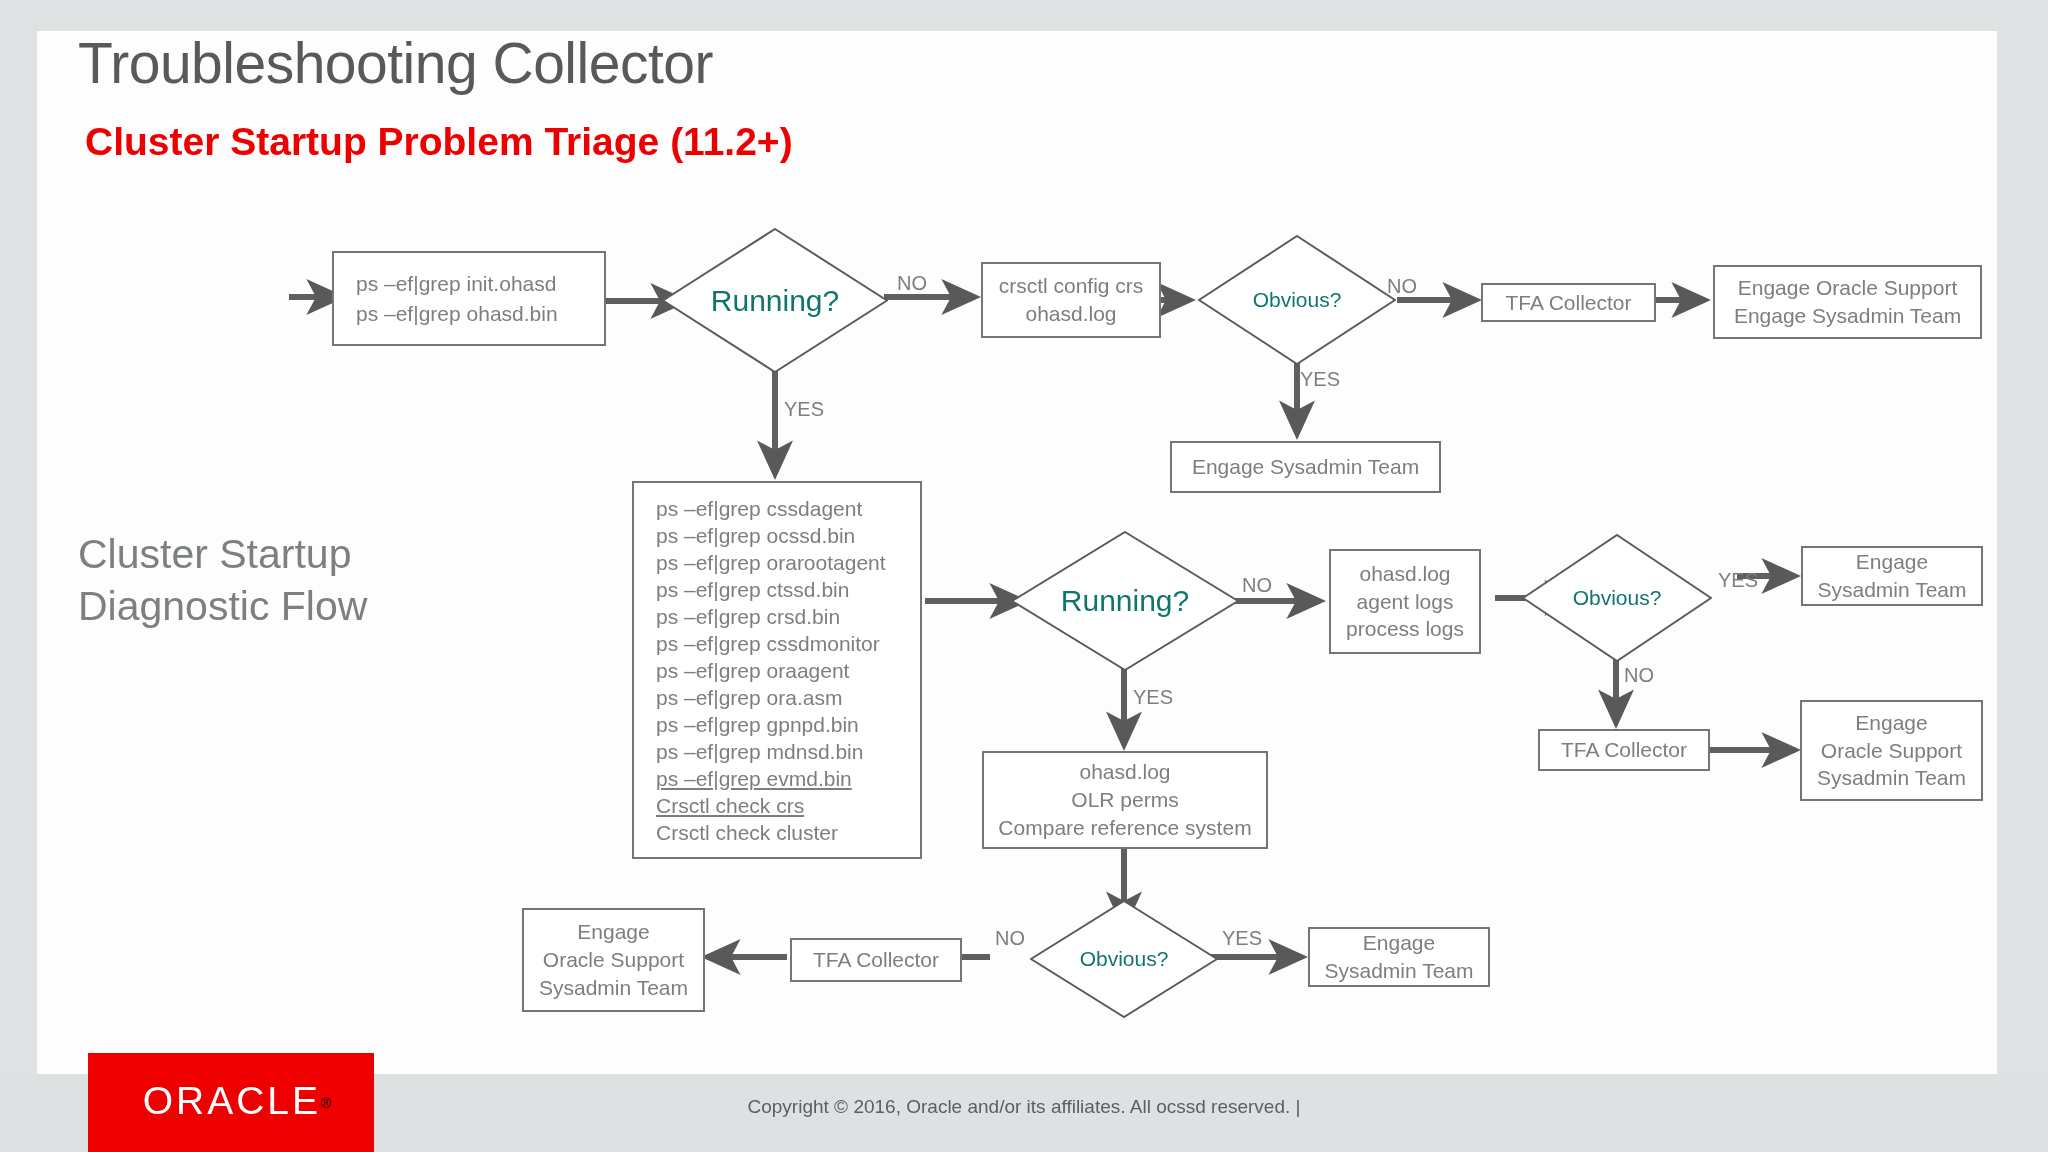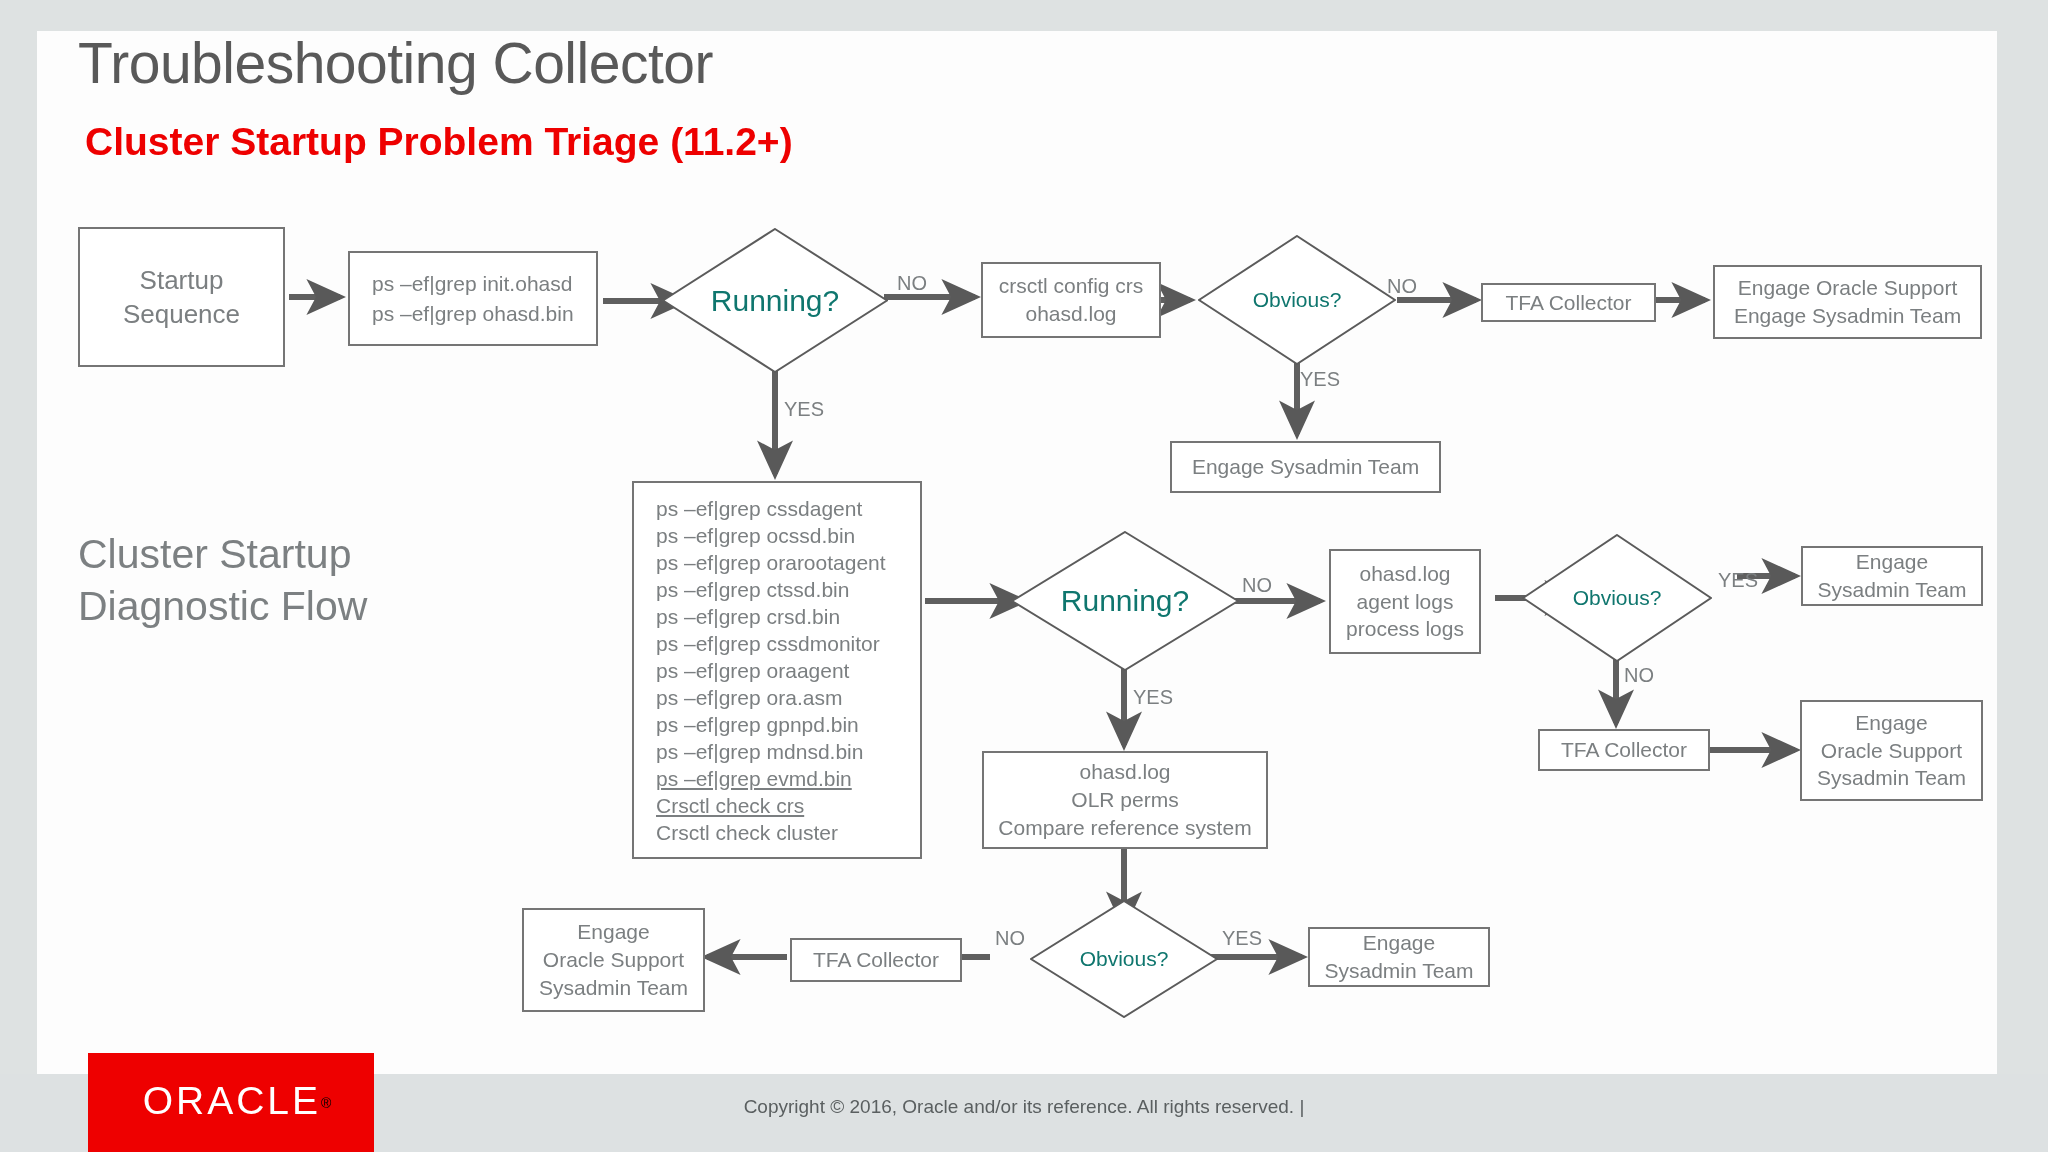--- a/index.html
+++ b/index.html
@@ -206,24 +206,22 @@
       <line x1="1616" y1="645" x2="1616" y2="723"></line>
       <line x1="1697" y1="750" x2="1795" y2="750"></line>
 
       <line x1="1124" y1="849" x2="1124" y2="925"></line>
       <line x1="1202" y1="957" x2="1302" y2="957"></line>
       <line x1="990" y1="957" x2="893" y2="957"></line>
       <line x1="787" y1="957" x2="707" y2="957"></line>
     </g>
   </svg>
 
-  <div class="node big-text" style="left:78px; top:227px; width:207px; height:140px; white-space:pre-line;">Startup
-Sequence</div>
-
-  <div class="node left-text" style="left:348px; top:251px; width:250px; height:95px; white-space:pre-line;">ps –ef|grep init.ohasd
+
+  <div class="node left-text" style="left:332px; top:251px; width:274px; height:95px; white-space:pre-line;">ps –ef|grep init.ohasd
 ps –ef|grep ohasd.bin</div>
 
   <div class="diamond big" style="left:662px; top:228px; width:226px; height:145px;">
     <svg class="dshape" viewBox="0 0 226 145" preserveAspectRatio="none">
       <polygon points="113,1 225,72.5 113,144 1,72.5" fill="#ffffff" stroke="#5b5b5b" stroke-width="2"></polygon>
     </svg>
     <span class="dlabel">Running?</span>
   </div>
 
   <div class="node" style="left:981px; top:262px; width:180px; height:76px; white-space:pre-line;">crsctl config crs
@@ -319,15 +317,15 @@
   <div class="edge-label" style="left:995px; top:927px;">NO</div>
   <div class="edge-label" style="left:1222px; top:927px;">YES</div>
 
   <div id="footer-band"></div>
 
   <div id="oracle-logo">
     <span class="wordmark">ORACLE</span>
       <span class="regmark">®</span>
   </div>
 
-  <div id="copyright">Copyright © 2016, Oracle and/or its reference. All rights reserved.  |</div>
+  <div id="copyright">Copyright © 2016, Oracle and/or its affiliates. All ocssd reserved.  |</div>
 
 </div>
 
 </body></html>

